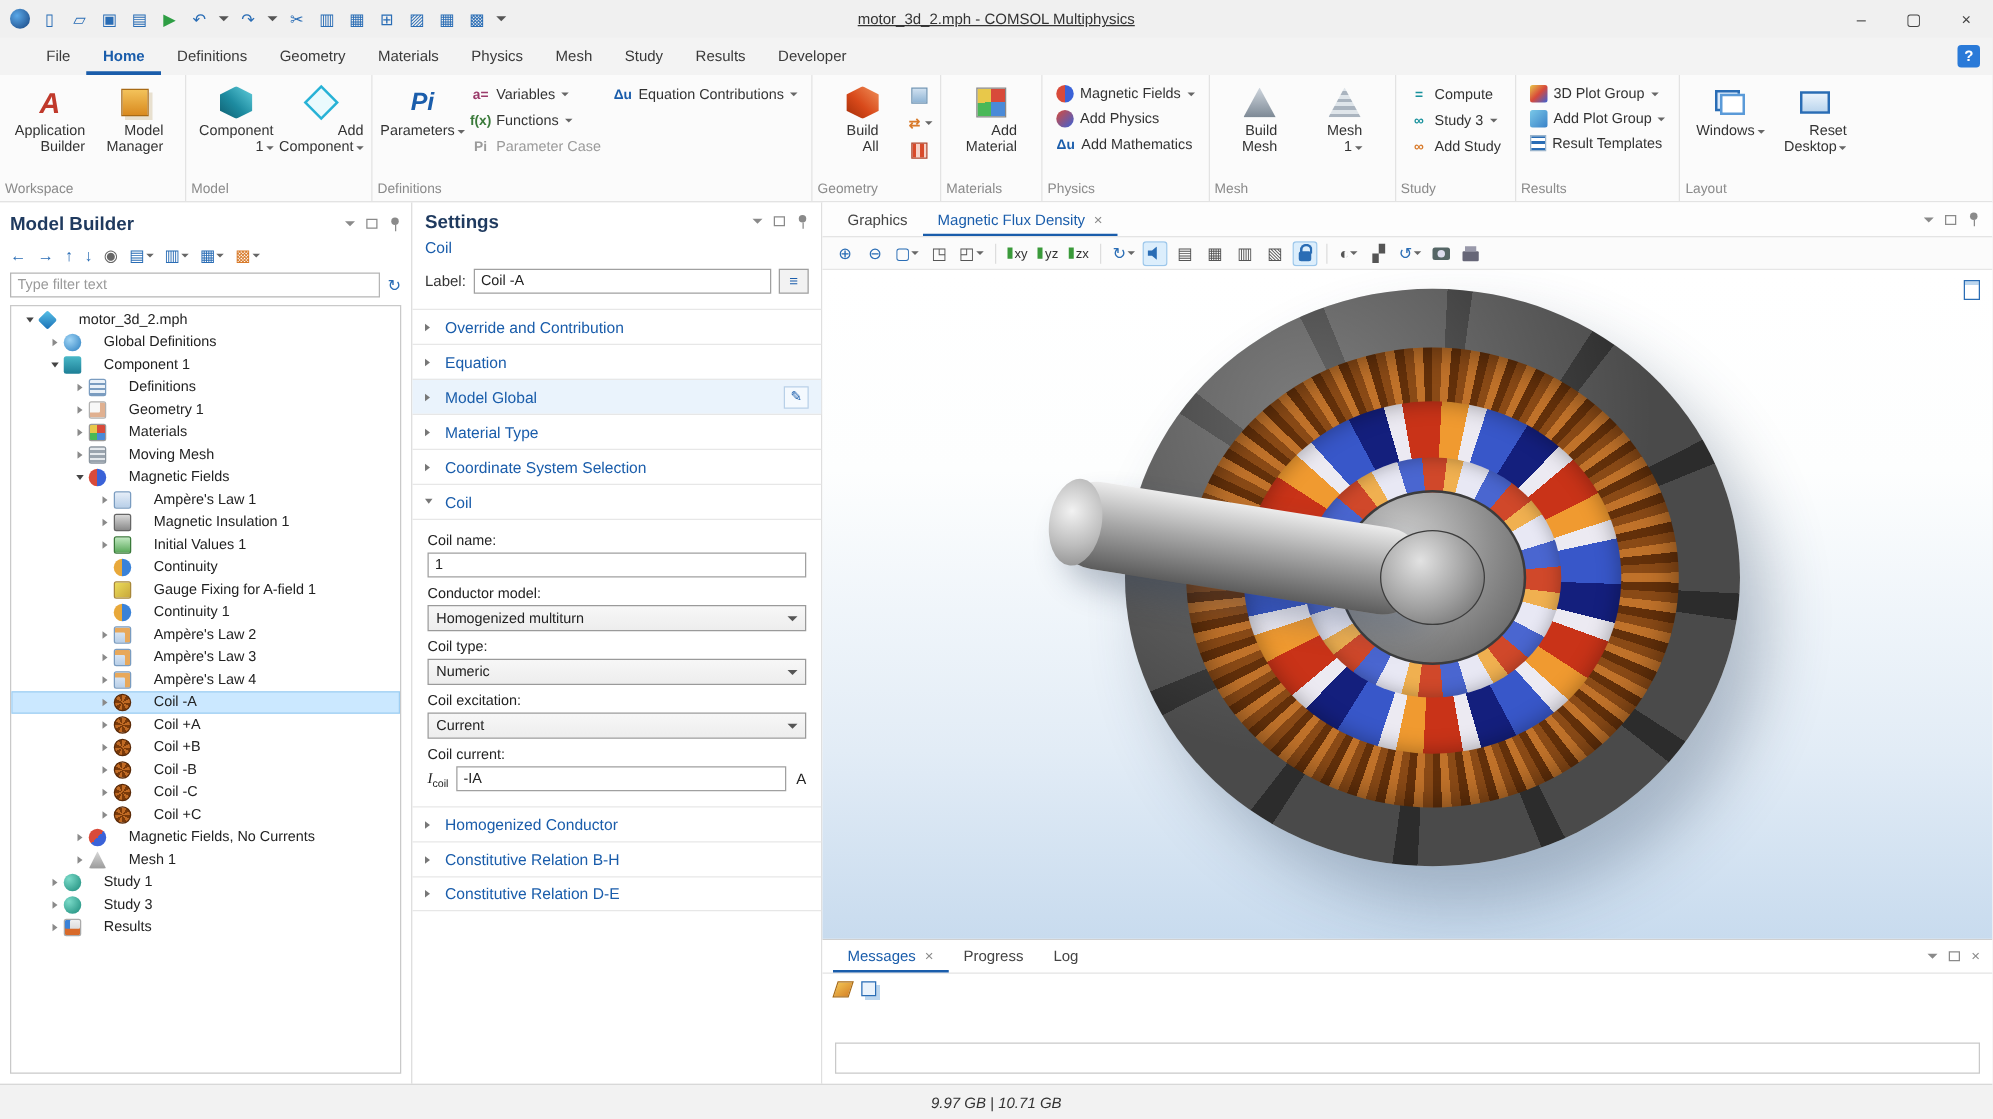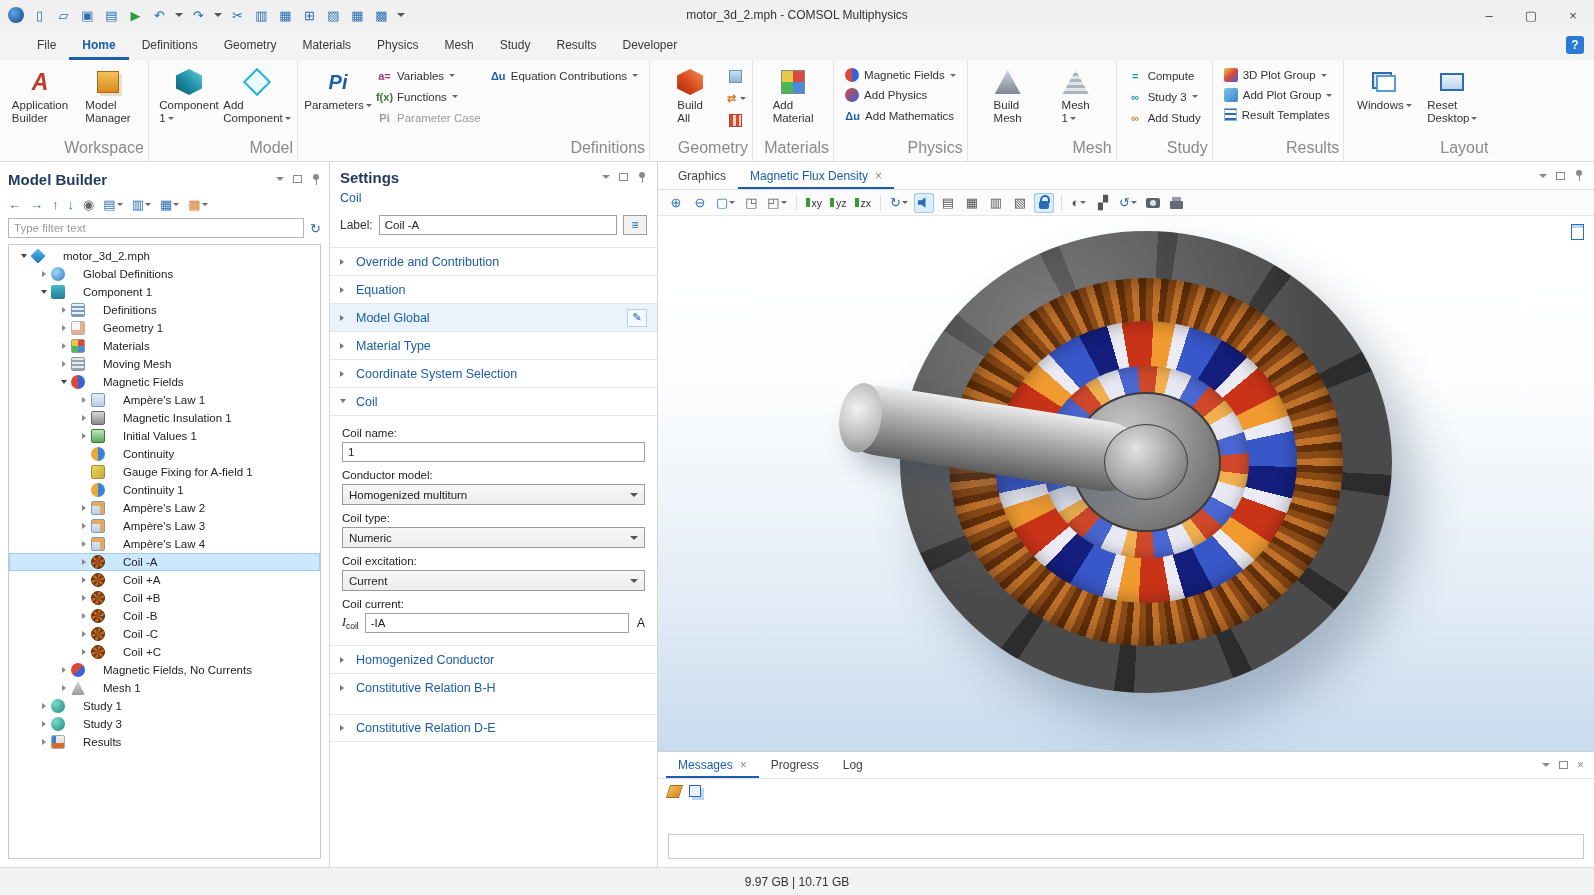--- a/index.html
+++ b/index.html
@@ -6,37 +6,37 @@
   html,body { width:1594px; height:895px; overflow:hidden; font-family:"Liberation Sans",sans-serif; font-size:12px; color:#333; background:#f0f0f0; }
   .app { display:flex; flex-direction:column; width:100%; height:100%; }
 
   
   .titlebar { height:30px; background:#f0f0f0; display:flex; align-items:center; padding:0 0 0 8px; position:relative; flex:0 0 auto; }
   .qa { display:flex; align-items:center; gap:7px; }
   .qi { width:17px; height:18px; display:inline-flex; align-items:center; justify-content:center; font-size:13px; color:#2a6db5; cursor:default; }
   .qi.green { color:#2e9e44; }
   .logo { width:16px; height:16px; border-radius:50%; background:radial-gradient(circle at 35% 35%, #5aa8e8, #16427e); }
   .qcar { width:0; height:0; border:4px solid transparent; border-top-color:#555; margin-top:4px; }
-  .tb-title { position:absolute; left:50%; transform:translateX(-50%); font-size:12px; color:#333; white-space:nowrap; }
+  .tb-title { position:absolute; left:50%; transform:translateX(-50%); font-size:12px; color:#333; white-space:nowrap;text-decoration:underline; }
   .winctl { margin-left:auto; display:flex; height:30px; }
   .wbtn { width:42px; height:30px; display:flex; align-items:center; justify-content:center; font-size:13px; color:#444; }
 
   
   .menubar { height:30px; background:#f3f3f3; display:flex; align-items:stretch; padding-left:24px; flex:0 0 auto; }
   .mi { padding:0 13px; line-height:30px; color:#3a3a3a; cursor:default; }
   .mi.active { color:#1a5dab; box-shadow:inset 0 -3px 0 #1a5dab; font-weight:bold; }
   .helpbtn { margin:6px 10px 6px auto; width:18px; height:18px; background:#2a7ad8; color:#fff; font-weight:bold; display:flex; align-items:center; justify-content:center; border-radius:3px; }
 
   
   .ribbon { height:102px; background:#fbfbfb; border-bottom:1px solid #dcdcdc; display:flex; flex:0 0 auto; }
   .rgroup { display:flex; flex-direction:column; border-right:1px solid #e3e3e3; }
   .rgc { flex:1; display:flex; align-items:flex-start; padding:5px 7px 0 7px; gap:2px; }
-  .rgl { text-align:right; font-size:16px; color:#8a8a8a; padding:1px 4px 4px; }
+  .rgl { text-align:left; font-size:11px; color:#8a8a8a; padding:1px 4px 4px; }
   .bbtn { width:66px; display:flex; flex-direction:column; align-items:center; padding:3px 2px; gap:3px; border-radius:3px; }
-  .blbl { font-size:11.5px; color:#333; text-align:left; line-height:13px; }
+  .blbl { font-size:11.5px; color:#333; text-align:right; line-height:13px; }
   .bl1 { display:block; }
   .bl2 { display:inline-flex; align-items:center; gap:2px; }
   .bicon { width:28px; height:28px; display:flex; align-items:center; justify-content:center; }
   .cdown { width:0; height:0; border:3.5px solid transparent; border-top-color:#666; margin-top:3px; }
   .scol { display:flex; flex-direction:column; gap:4px; padding-top:2px; }
   .sbtn { display:flex; align-items:center; gap:5px; font-size:11.5px; color:#333; padding:1px 4px; border-radius:3px; white-space:nowrap; }
   .sbtn.dis { color:#9a9a9a; }
   .si { width:15px; height:15px; display:inline-flex; align-items:center; justify-content:center; font-size:11px; font-weight:bold; flex:0 0 auto; }
   .tbtn { width:20px; height:18px; display:flex; align-items:center; justify-content:center; gap:1px; }
   
@@ -114,21 +114,21 @@
   .ic-study { border-radius:50%; background:radial-gradient(circle at 30% 30%,#7adac8,#1a8a7a); }
   .ic-res { background:linear-gradient(180deg,#f0f0f0,#cfcfcf); box-shadow:inset 0 -5px 0 #d86a2a, inset 4px 0 0 #3a82d8; border:1px solid #aaa; }
 
   
   .set-head { padding:4px 10px 0; }
   .set-sub { color:#1a5dab; font-size:12.5px; padding:3px 10px 8px; }
   .lblrow { display:flex; align-items:center; gap:6px; padding:2px 10px 12px; }
   .txt { height:20px; border:1px solid #a0a0a0; background:#fff; padding:0 5px; font:11.5px "Liberation Sans",sans-serif; color:#222; width:100%; }
   .lbl-btn { width:24px; height:20px; flex:0 0 24px; border:1px solid #a0a0a0; background:#f2f2f2; display:flex; align-items:center; justify-content:center; color:#1a5dab; font-size:12px; }
   .sec { height:28px; display:flex; align-items:center; gap:7px; padding:0 10px; border-top:1px solid #e7e7e7; }
-  .sec:last-child { border-bottom:1px solid #e7e7e7;margin-top:13px; }
+  .sec:last-child { border-bottom:1px solid #e7e7e7; }
   .sec-t { color:#1a5dab; font-size:12.5px; }
   .sec.hl { background:#eaf3fc; }
   .chev { width:9px; flex:0 0 9px; display:flex; }
   .chev.r::before { content:""; border:3.5px solid transparent; border-left:4.5px solid #777; }
   .chev.d::before { content:""; border:3.5px solid transparent; border-top:4.5px solid #777; margin-top:2px; }
   .editic { margin-left:auto; width:20px; height:18px; border:1px solid #b8d0e8; background:#f4f9fe; color:#1a5dab; display:flex; align-items:center; justify-content:center; font-size:11px; }
   .sec-body { padding:4px 12px 12px; border-top:1px solid #e7e7e7; }
   .flabel { margin:7px 0 3px; color:#222; font-size:11.5px; }
   .select { height:21px; border:1px solid #9a9a9a; background:linear-gradient(180deg,#f7f7f7,#ededed); display:flex; align-items:center; padding:0 6px; font-size:11.5px; color:#222; }
   .scar { margin-left:auto; width:0; height:0; border:4px solid transparent; border-top-color:#555; margin-top:4px; }
@@ -179,21 +179,21 @@
   
   .messages { height:116px; border-top:1px solid #cfcfcf; display:flex; flex-direction:column; background:#fff; }
   .mtabs { height:27px; display:flex; align-items:stretch; border-bottom:1px solid #e3e3e3; padding-left:8px; }
   .mtools { height:24px; display:flex; align-items:center; gap:8px; padding:0 10px; }
   .clearic { width:13px; height:13px; background:linear-gradient(135deg,#f0c050,#d8862a); transform:skewX(-18deg); border:1px solid #a86a14; }
   .copyic { width:12px; height:12px; border:1.5px solid #2a6db5; background:#eaf3fc; box-shadow:3px 3px 0 #bcd6ee; }
   .msg-body { flex:1; display:flex; flex-direction:column; }
   .msg-box { height:25px; border:1px solid #c9c9c9; margin:auto 10px 8px; background:#fff; }
 
   
-  .statusbar { height:28px; flex:0 0 auto; background:#f2f2f2; border-top:1px solid #d8d8d8; display:flex; align-items:center; justify-content:center; font-size:12px; color:#333; }
+  .statusbar { height:28px; flex:0 0 auto; background:#f2f2f2; border-top:1px solid #d8d8d8; display:flex; align-items:center; justify-content:center; font-size:12px; color:#333;font-style:italic; }
 </style>
 </head>
 <body>
 
 <div class="app">
 
   <div class="titlebar">
     <div class="qa">
       <span class="logo"></span>
       <span class="qi">▯</span>

